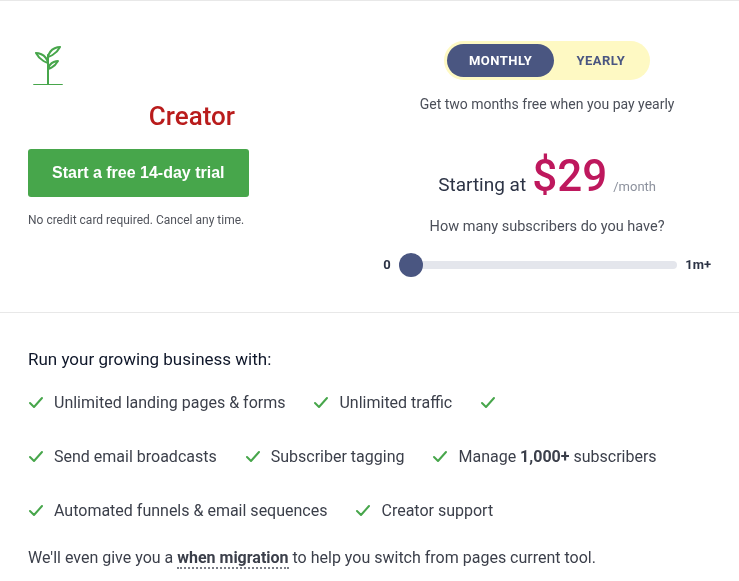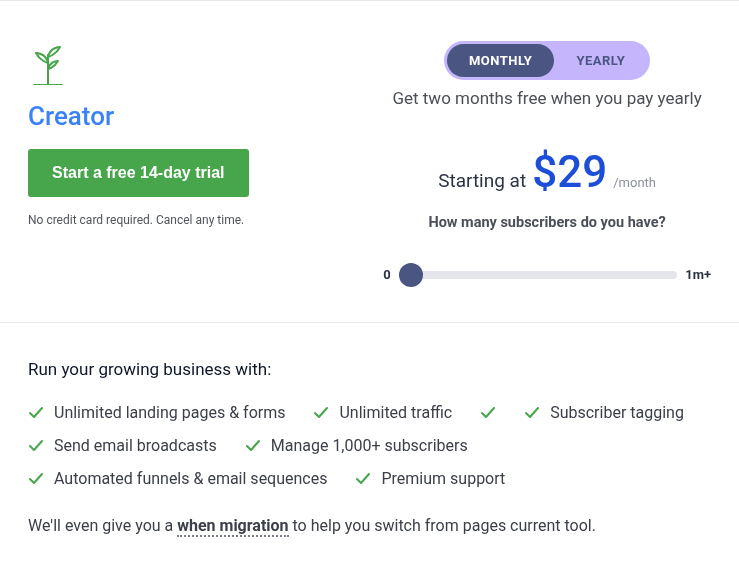--- a/index.html
+++ b/index.html
@@ -20,91 +20,91 @@
     display: flex;
     justify-content: space-between;
     padding-bottom: 40px;
   }
   .left-col { width: 48%; }
   .right-col { width: 48%; text-align: center; }
   .plant-icon { margin-bottom: 12px; }
   .plan-title {
     font-size: 26px;
     font-weight: 500;
-    color: #3b82f6;
+    color: #b91c1c;
     margin-bottom: 18px;
+    text-align: center;
   }
   .cta-button {
     display: inline-block;
     background: #47a64b;
     color: #fff;
     font-size: 16px;
     font-weight: 600;
     padding: 15px 24px;
     border: none;
     border-radius: 3px;
     cursor: pointer;
     margin-bottom: 16px;
   }
   .disclaimer {
     font-size: 12px;
     color: #51545c;
   }
   .period-toggle {
     display: inline-flex;
-    background: #c4b5fd;
+    background: #fef9c3;
     border-radius: 999px;
     padding: 3px;
-    margin-bottom: 8px;
+    margin-bottom: 16px;
     text-align: right;
   }
   .period-option {
     font-size: 13px;
     font-weight: 700;
     padding: 9px 22px;
     border-radius: 999px;
     cursor: pointer;
     color: #4a5681;
     letter-spacing: 0.5px;
   }
   .period-option.active {
     background: #4a5681;
     color: #fff;
   }
   .yearly-note {
-    font-size: 17px;
+    font-size: 14px;
     color: #4b4f59;
     margin-bottom: 38px;
   }
   .price-line {
     display: flex;
     align-items: baseline;
     justify-content: center;
     gap: 6px;
     margin-bottom: 16px;
   }
   .price-prefix {
     font-size: 19px;
     color: #2c3345;
     margin-top: 15px;
   }
   .price-amount {
     font-size: 44px;
     font-weight: 500;
-    color: #1d4ed8;
+    color: #be185d;
   }
   .price-suffix {
     font-size: 13px;
     color: #8c919d;
   }
   .subs-question {
     font-size: 14.5px;
     color: #4b4f59;
-    margin-bottom: 36px;
-    font-weight: bold;
+    margin-bottom: 22px;
   }
   .slider-row {
     display: flex;
     align-items: center;
     gap: 8px;
   }
   .slider-label {
     font-size: 13px;
     font-weight: 700;
     color: #2c3345;
@@ -134,21 +134,21 @@
     margin: 0 -28px 36px -28px;
   }
   .features-intro {
     font-size: 17px;
     color: #0f172a;
     margin-bottom: 24px;
   }
   .features-list {
     display: flex;
     flex-wrap: wrap;
-    gap: 14px 28px;
+    gap: 35px 28px;
     margin-bottom: 28px;
   }
   .feature-item {
     display: flex;
     align-items: center;
     gap: 10px;
     font-size: 16px;
     color: #3b3f4a;
   }
   .check-icon {
@@ -158,21 +158,21 @@
     font-size: 16px;
     color: #3b3f4a;
   }
   .migration-link {
     font-weight: 700;
     color: #3b3f4a;
     border-bottom: 2px dotted #7a7d86;
     text-decoration: none;
     cursor: pointer;
   }
-  .bold { font-weight: 400; }
+  .bold { font-weight: 700; }
 </style>
 </head>
 <body>
 
 <div class="container">
 
   <div class="top">
 
     <div class="left-col">
       <div class="plant-icon">
@@ -236,45 +236,45 @@
       </div>
       <div class="feature-item">
         <svg class="check-icon" width="16" height="16" viewBox="0 0 16 16" fill="none" stroke="#47a64b" stroke-width="2" stroke-linecap="round" stroke-linejoin="round">
             <path d="M2 8 L6 12 L14 3"></path>
           </svg>
       </div>
       <div class="feature-item">
         <svg class="check-icon" width="16" height="16" viewBox="0 0 16 16" fill="none" stroke="#47a64b" stroke-width="2" stroke-linecap="round" stroke-linejoin="round">
             <path d="M2 8 L6 12 L14 3"></path>
           </svg>
+        <span>Send email broadcasts</span>
+      </div>
+      <div class="feature-item">
+        <svg class="check-icon" width="16" height="16" viewBox="0 0 16 16" fill="none" stroke="#47a64b" stroke-width="2" stroke-linecap="round" stroke-linejoin="round">
+            <path d="M2 8 L6 12 L14 3"></path>
+          </svg>
         <span>Subscriber tagging</span>
       </div>
       <div class="feature-item">
         <svg class="check-icon" width="16" height="16" viewBox="0 0 16 16" fill="none" stroke="#47a64b" stroke-width="2" stroke-linecap="round" stroke-linejoin="round">
             <path d="M2 8 L6 12 L14 3"></path>
           </svg>
-        <span>Send email broadcasts</span>
-      </div>
-      <div class="feature-item">
-        <svg class="check-icon" width="16" height="16" viewBox="0 0 16 16" fill="none" stroke="#47a64b" stroke-width="2" stroke-linecap="round" stroke-linejoin="round">
-            <path d="M2 8 L6 12 L14 3"></path>
-          </svg>
         <span><span>Manage </span><span class="bold">1,000+</span><span> subscribers</span></span>
       </div>
       <div class="feature-item">
         <svg class="check-icon" width="16" height="16" viewBox="0 0 16 16" fill="none" stroke="#47a64b" stroke-width="2" stroke-linecap="round" stroke-linejoin="round">
             <path d="M2 8 L6 12 L14 3"></path>
           </svg>
         <span>Automated funnels &amp; email sequences</span>
       </div>
       <div class="feature-item">
         <svg class="check-icon" width="16" height="16" viewBox="0 0 16 16" fill="none" stroke="#47a64b" stroke-width="2" stroke-linecap="round" stroke-linejoin="round">
             <path d="M2 8 L6 12 L14 3"></path>
           </svg>
-        <span>Premium support</span>
+        <span>Creator support</span>
       </div>
     </div>
 
     <div class="migration-line">
       <span>We'll even give you a </span><a class="migration-link">when migration</a><span> to help you switch from pages current tool.</span>
     </div>
   </div>
 
 </div>
 

